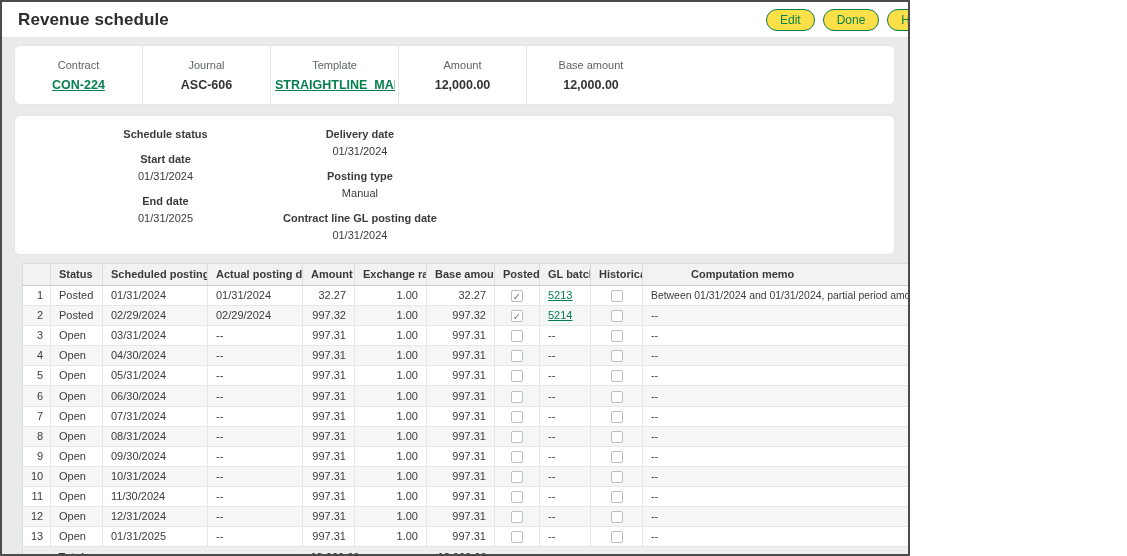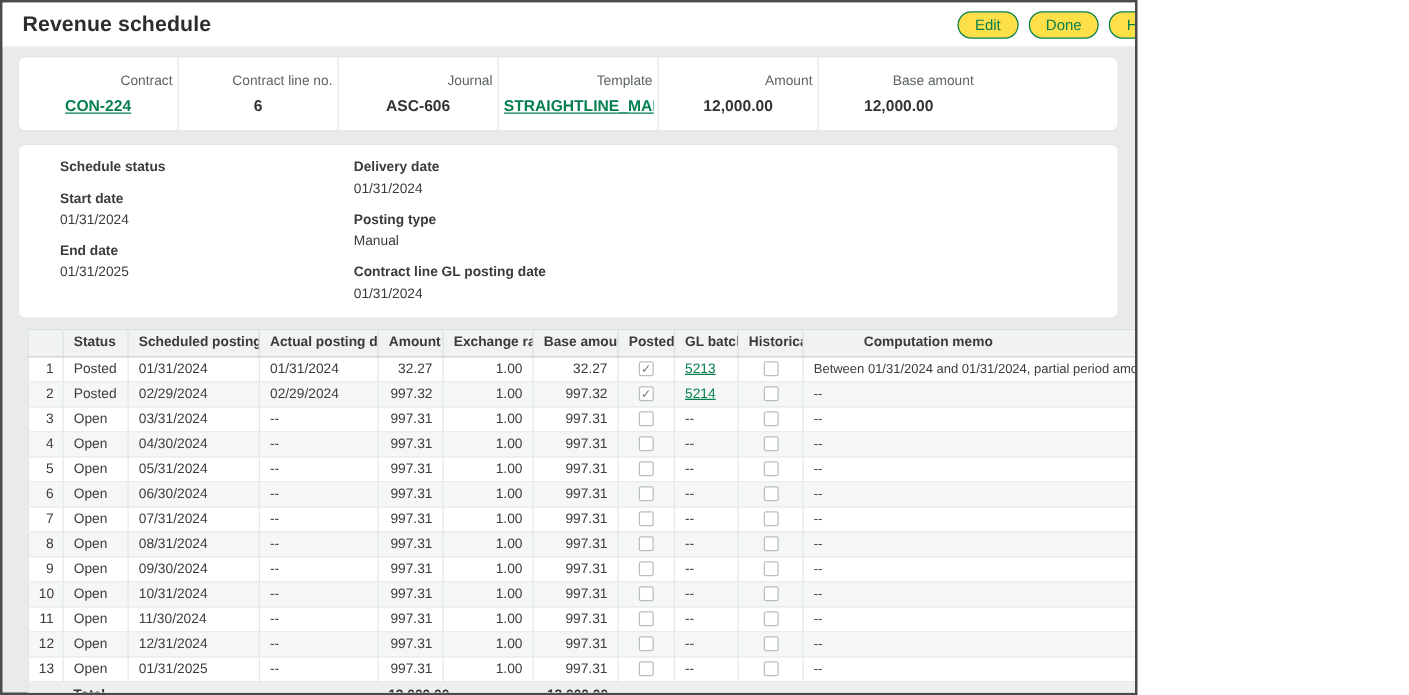--- a/index.html
+++ b/index.html
@@ -52,38 +52,38 @@
     display: flex; align-items: center;
     padding: 0 0;
   }
   .sum-field {
     width: 128px; text-align: center;
     padding: 4px 4px; align-self: stretch;
     display: flex; flex-direction: column; justify-content: center;
     border-right: 1px solid #e4e7e8;
   }
   .sum-field:last-child { border-right: none; }
-  .sum-label { font-size: 11px; color: #5c6466; margin-bottom: 7px; text-align: right; }
+  .sum-label { font-size: 11px; color: #5c6466; margin-bottom: 7px; }
   .sum-value { font-size: 12.5px; font-weight: bold; color: #333; }
   .sum-value a, .green-link {
     color: var(--accent); text-decoration: underline; cursor: pointer;
   }
   .sum-value.truncate {
     max-width: 120px; overflow: hidden; white-space: nowrap;
     margin: 0 auto;
   }
   
   .details-card {
     min-height: 118px; margin-bottom: 8px;
     display: flex;
     padding: 11px 0 12px 33px;
   }
   .det-col { width: 235px; }
   .det-col.right { width: auto; }
-  .det-pair { margin-bottom: 11px; }
+  .det-pair { margin-bottom: 11px; text-align: center; }
   .det-pair:last-child { margin-bottom: 0; }
   .det-label { font-size: 11px; font-weight: bold; color: #3b3b3b; line-height: 14px; }
   .det-value { font-size: 11px; color: #3b3b3b; line-height: 14px; margin-top: 3px; }
   
   .tbl-wrap { margin-left: 8px; }
   table.sched {
     border-collapse: collapse; table-layout: fixed;
     width: 1090px;
     font-size: 11px; color: #3b3b3b;
     background: #fff;
@@ -139,24 +139,20 @@
         <button class="pill-btn">H</button>
       </div>
   </header>
 
   <div class="content">
 
     <section class="card summary-card" id="summary-card">
         <div class="sum-field">
           <div class="sum-label">Contract</div>
           <div class="sum-value"><a>CON-224</a></div>
-        </div>
-        <div class="sum-field">
-          <div class="sum-label">Contract line no.</div>
-          <div class="sum-value">6</div>
         </div>
         <div class="sum-field">
           <div class="sum-label">Journal</div>
           <div class="sum-value">ASC-606</div>
         </div>
         <div class="sum-field">
           <div class="sum-label">Template</div>
           <div class="sum-value truncate"><a>STRAIGHTLINE_MANUAL</a></div>
         </div>
         <div class="sum-field">

